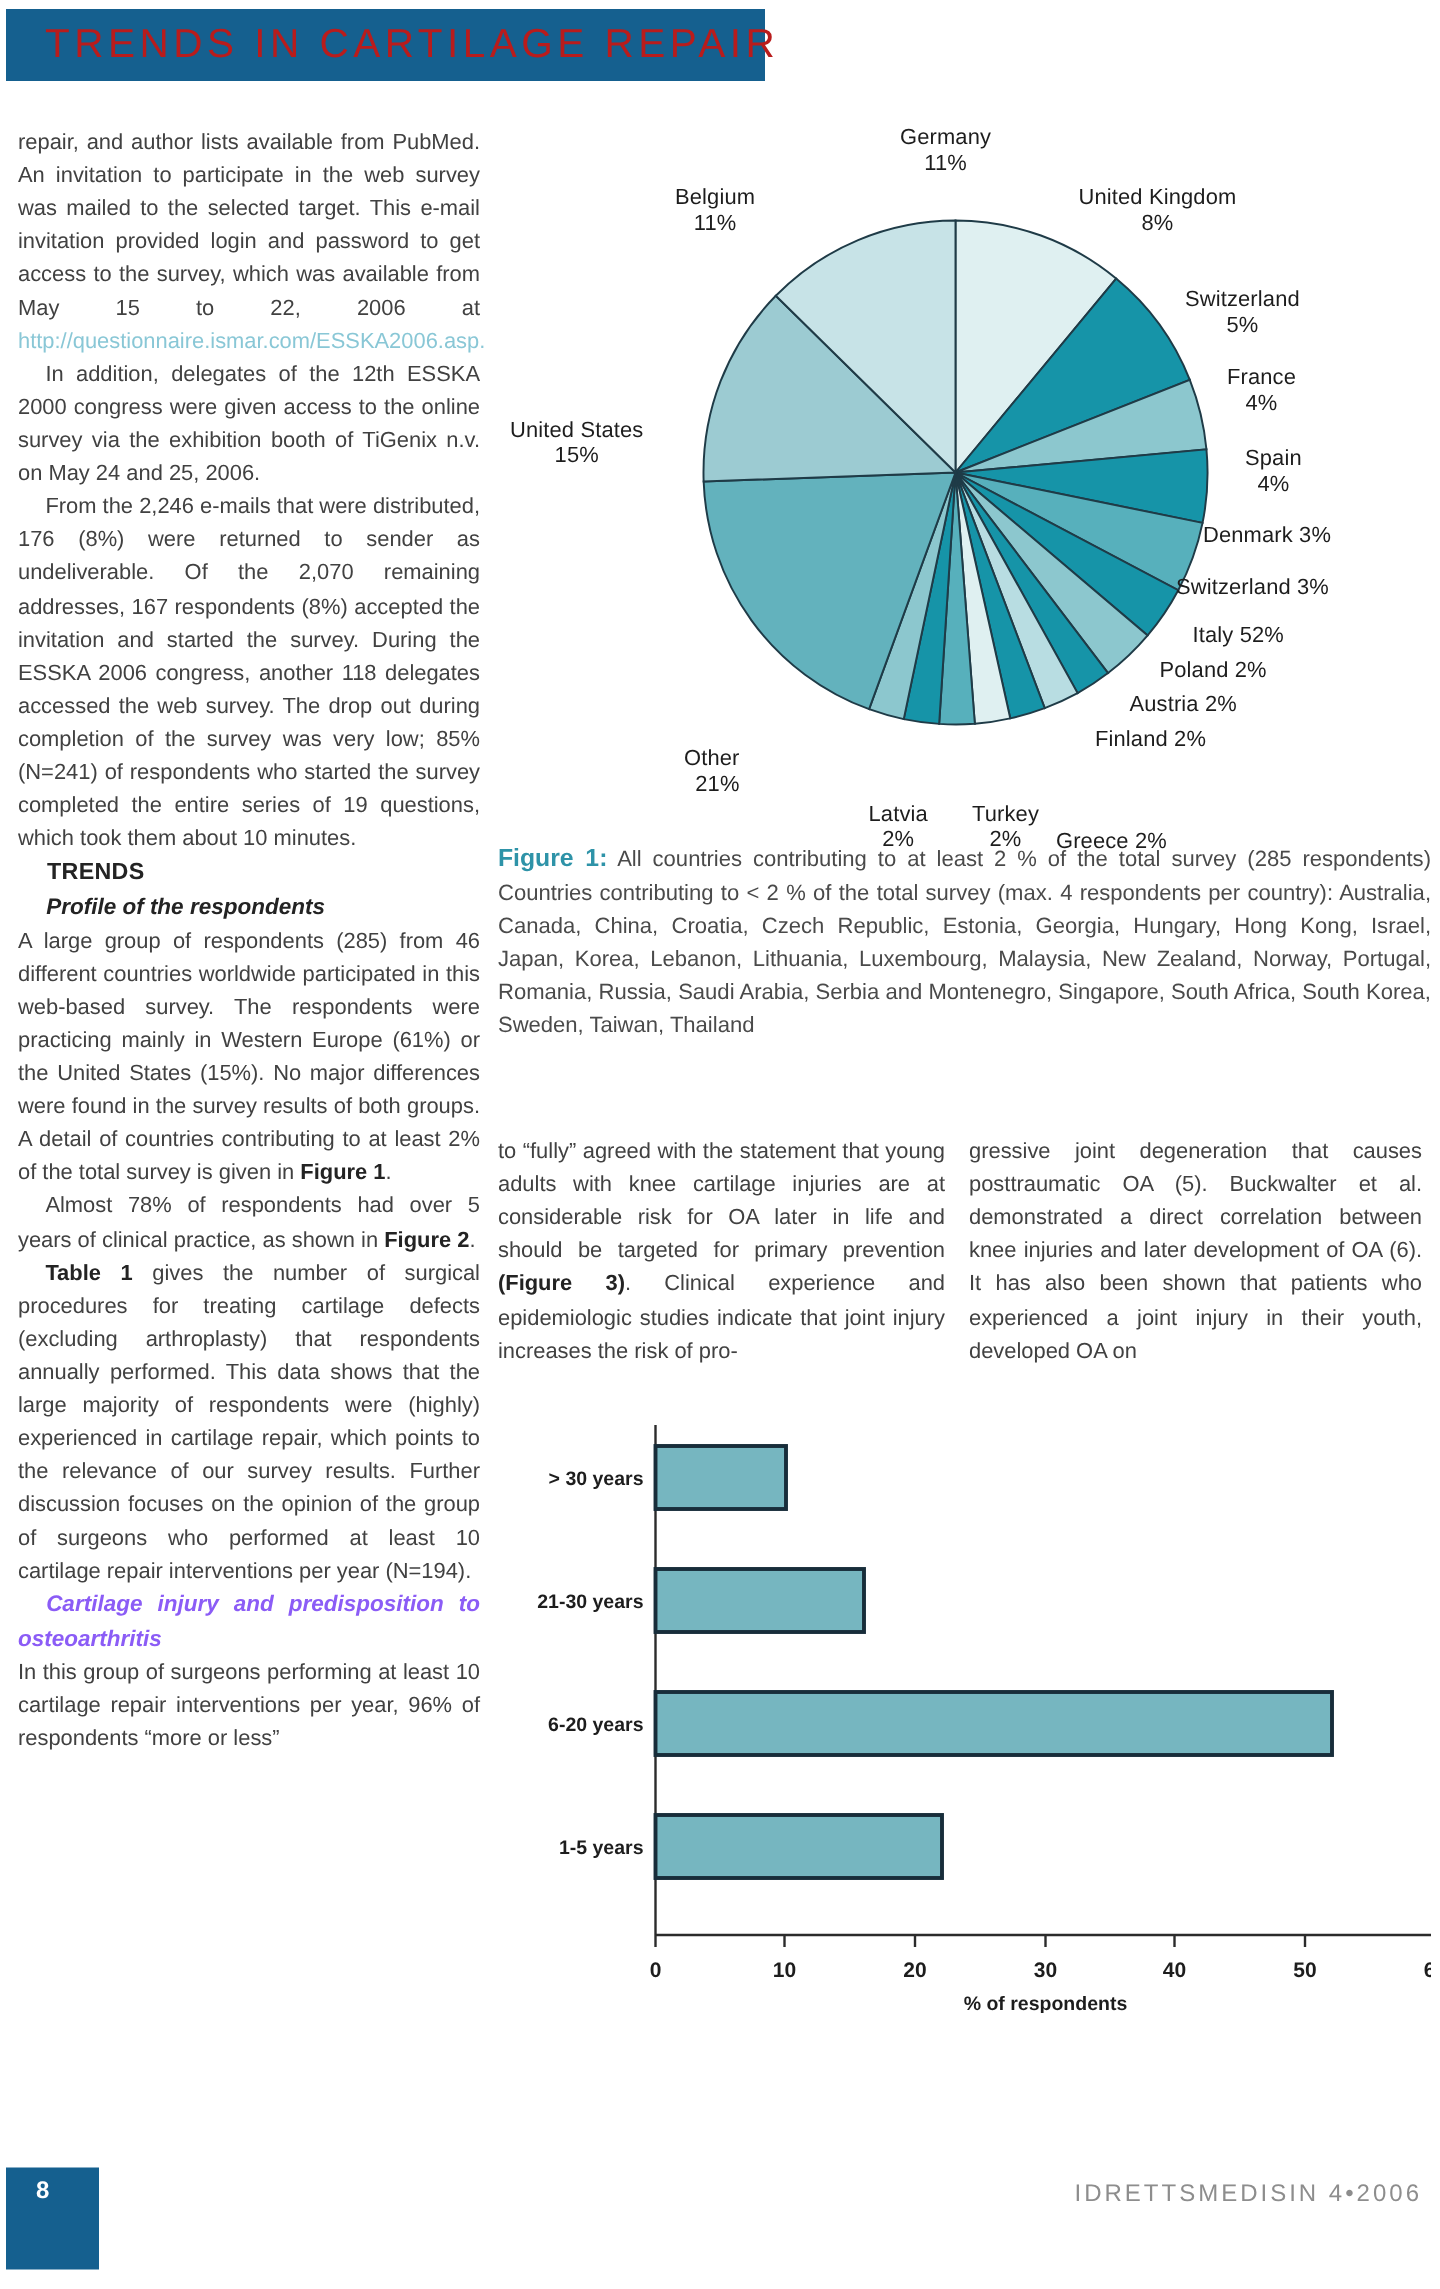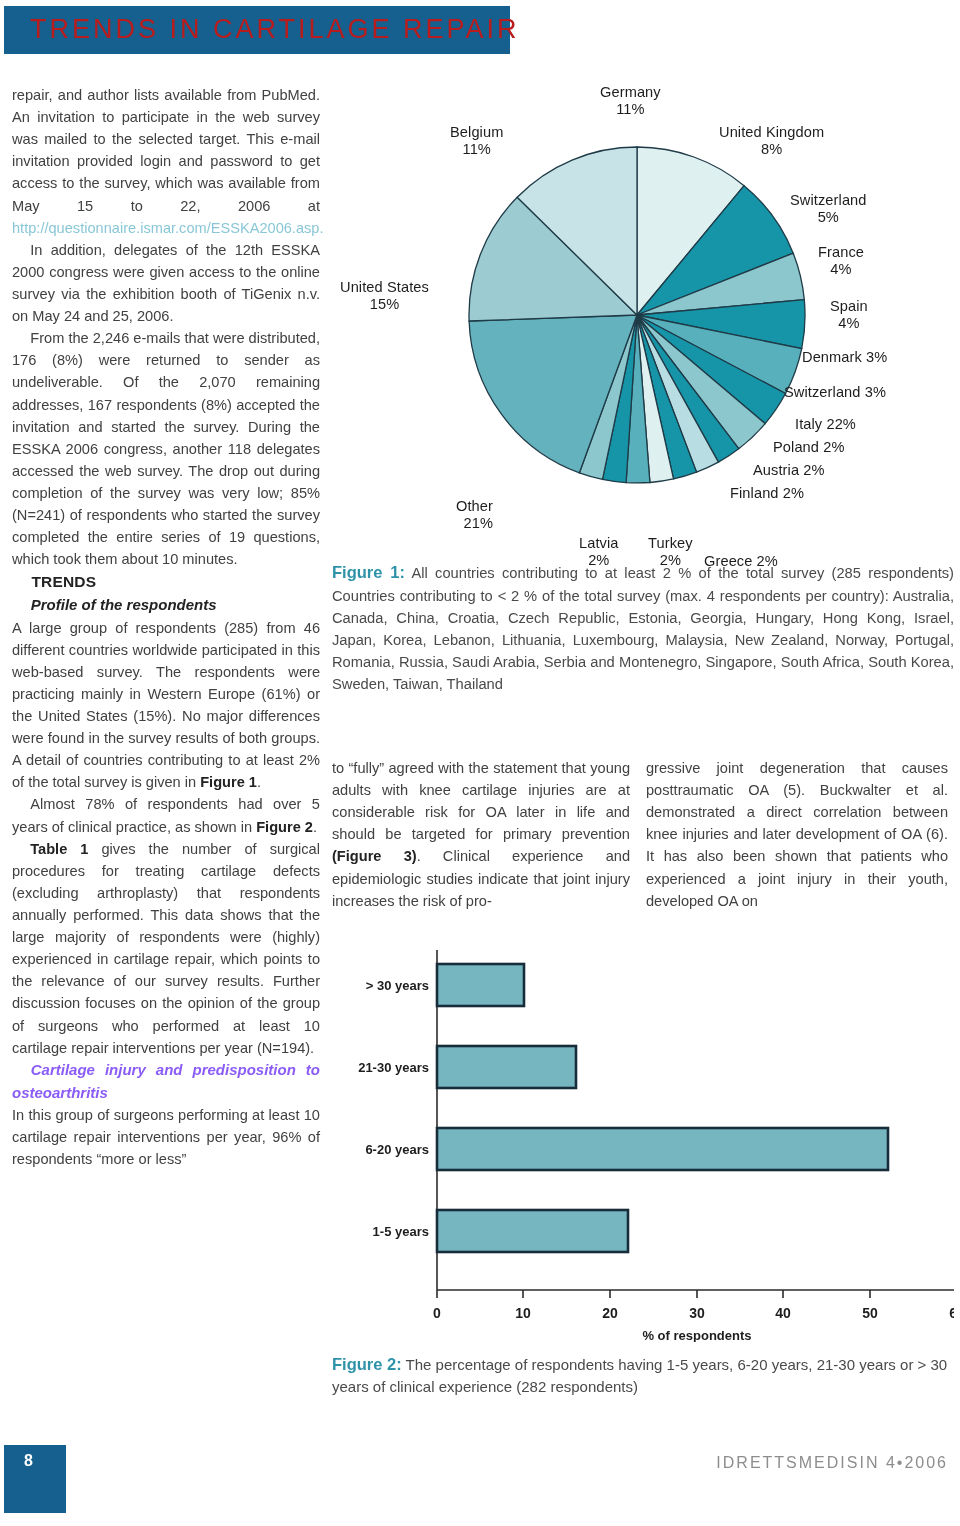--- a/index.html
+++ b/index.html
@@ -169,21 +169,21 @@
     <div class="pie-label" style="left:486px;top:168px;">
       <span>France</span><br>
       <span>4%</span>
     </div>
     <div class="pie-label" style="left:498px;top:222px;">
       <span>Spain</span><br>
       <span>4%</span>
     </div>
     <div class="pie-label" style="left:470px;top:273px;">Denmark 3%</div>
     <div class="pie-label" style="left:452px;top:308px;">Switzerland 3%</div>
-    <div class="pie-label" style="left:463px;top:340px;">Italy 22%</div>
+    <div class="pie-label" style="left:463px;top:340px;">Italy 52%</div>
     <div class="pie-label" style="left:441px;top:363px;">Poland 2%</div>
     <div class="pie-label" style="left:421px;top:386px;">Austria 2%</div>
     <div class="pie-label" style="left:398px;top:409px;">Finland 2%</div>
     <div class="pie-label" style="left:372px;top:432px;margin-top:45px;">Greece 2%</div>
     <div class="pie-label" style="left:316px;top:459px;">
       <span>Turkey</span><br>
       <span>2%</span>
     </div>
     <div class="pie-label" style="left:247px;top:459px;">
       <span>Latvia</span><br>
@@ -247,21 +247,18 @@
       <text class="axis-num" x="278" y="376" text-anchor="middle">20</text>
       <text class="axis-num" x="365" y="376" text-anchor="middle">30</text>
       <text class="axis-num" x="451" y="376" text-anchor="middle">40</text>
       <text class="axis-num" x="538" y="376" text-anchor="middle">50</text>
       <text class="axis-num" x="625" y="376" text-anchor="middle">60</text>
 
       <text class="axis-title" x="365" y="398" text-anchor="middle">% of respondents</text>
     </svg>
   </div>
 
-  <div id="fig2-caption">
-    <span class="fig-tag">Figure 2:</span><span> The percentage of respondents having 1-5 years, 6-20 years, 21-30 years or &gt; 30 years of clinical experience (282 respondents)</span>
-  </div>
 
   <div id="footer-pagebox"></div>
   <div id="footer-pagenum">8</div>
   <div id="footer-journal">IDRETTSMEDISIN 4•2006</div>
 
 </div>
 
 </body></html>

